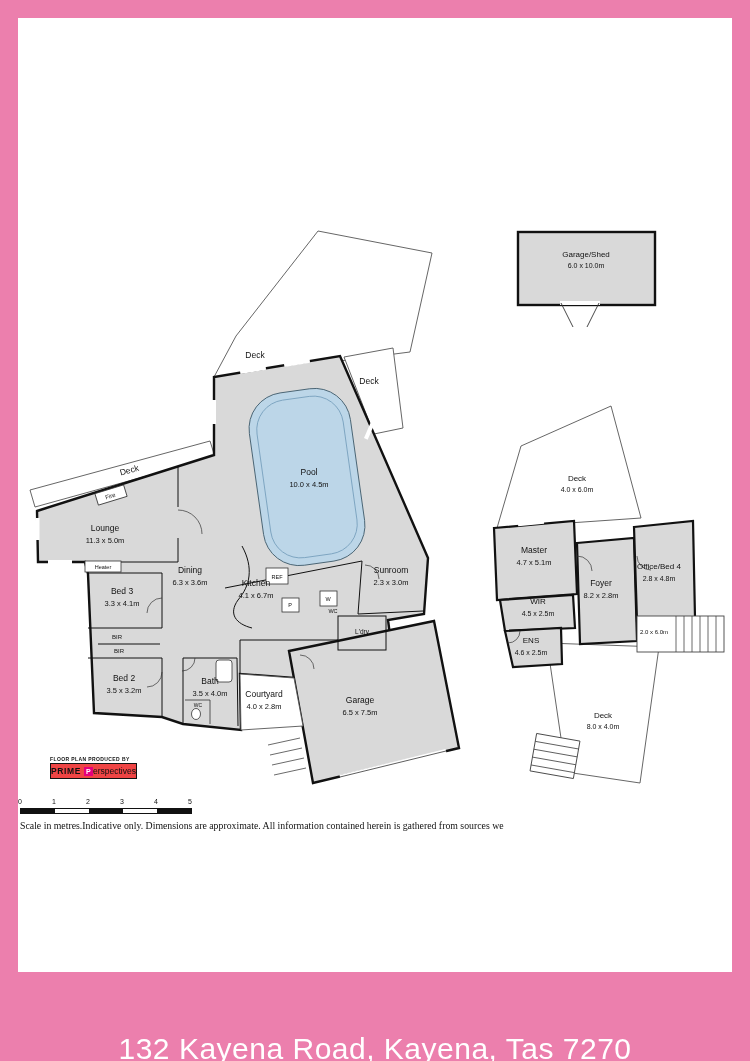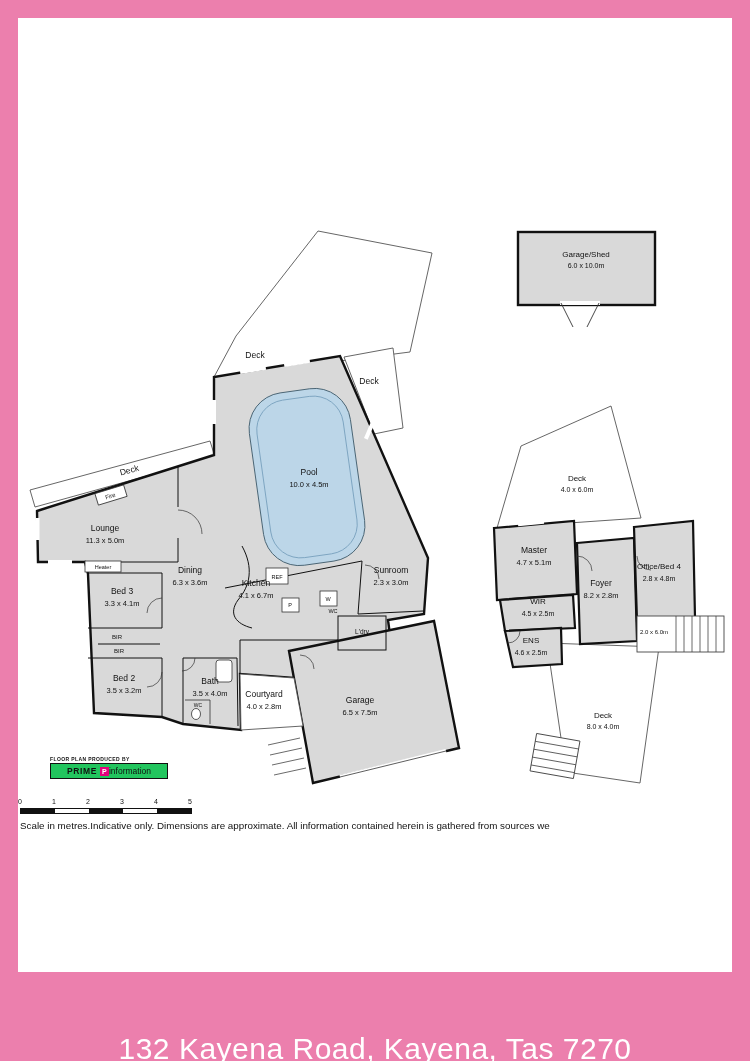--- a/index.html
+++ b/index.html
@@ -15,34 +15,34 @@
   .r8{font-size:8px;}
   .r7{font-size:7px;}
   .r75{font-size:7.5px;}
   .r6{font-size:6px;}
   .r65{font-size:6.5px;}
   .r5{font-size:5.5px;}
   .r45{font-size:5px;}
 
   .logo{position:absolute;left:50px;top:756px;}
   .logo-line{font-size:5px;font-weight:bold;letter-spacing:.4px;color:#111;margin-bottom:1px;}
-  .logo-box{border:1.2px solid #111;background:#22c55e;display:flex;align-items:center;padding:2px 16px;width:max-content;}
+  .logo-box{border:1.2px solid #111;background:#ef4444;display:flex;align-items:center;padding:2px 0;width:max-content;}
   .logo-prime{font-weight:bold;font-size:8.5px;letter-spacing:.6px;margin-right:3px;color:#111;}
   .logo-p{display:inline-flex;width:9px;height:9px;background:#e5007d;color:#fff;font-size:7px;font-weight:bold;
           align-items:center;justify-content:center;}
   .logo-rest{font-size:8.5px;color:#111;}
 
   .scalebar{position:absolute;left:20px;top:798px;width:172px;}
   .ticks{position:relative;height:9px;font-size:7px;color:#111;}
   .ticks span{position:absolute;transform:translateX(-50%);}
   .bar{margin-top:1px;height:4px;width:170px;border:1px solid #111;display:flex;}
   .bar div{flex:1;}
   .seg-b{background:#111;} .seg-w{background:#fff;}
 
-  .disclaimer{position:absolute;left:20px;top:820px;font-size:9.8px;line-height:12.8px;color:#111;white-space:nowrap;}
+  .disclaimer{position:absolute;left:20px;top:820px;font-size:9.8px;line-height:12.8px;color:#111;white-space:nowrap;font-family:Liberation Serif, serif;}
 
   .footer{position:absolute;left:0;right:0;top:972px;height:89px;display:flex;align-items:center;justify-content:center;
           box-sizing:border-box;margin-top:32px;}
   .footer span{color:#fff;font-size:30px;letter-spacing:.5px;}
 </style>
 </head>
 <body>
 
 <svg class="plan-svg" width="750" height="1061" viewBox="0 0 750 1061">
 
@@ -203,21 +203,21 @@
 
   <text class="lbl r8" x="603" y="718">Deck</text>
   <text class="lbl r7" x="603" y="729">8.0 x 4.0m</text>
 </svg>
 
 <div class="logo">
   <div class="logo-line">FLOOR PLAN PRODUCED BY</div>
   <div class="logo-box">
     <span class="logo-prime">PRIME</span>
     <span class="logo-p">P</span>
-    <span class="logo-rest">information</span>
+    <span class="logo-rest">erspectives</span>
   </div>
 </div>
 
 <div class="scalebar">
   <div class="ticks">
     <span style="left:0">0</span>
     <span style="left:34px">1</span>
     <span style="left:68px">2</span>
     <span style="left:102px">3</span>
     <span style="left:136px">4</span>

